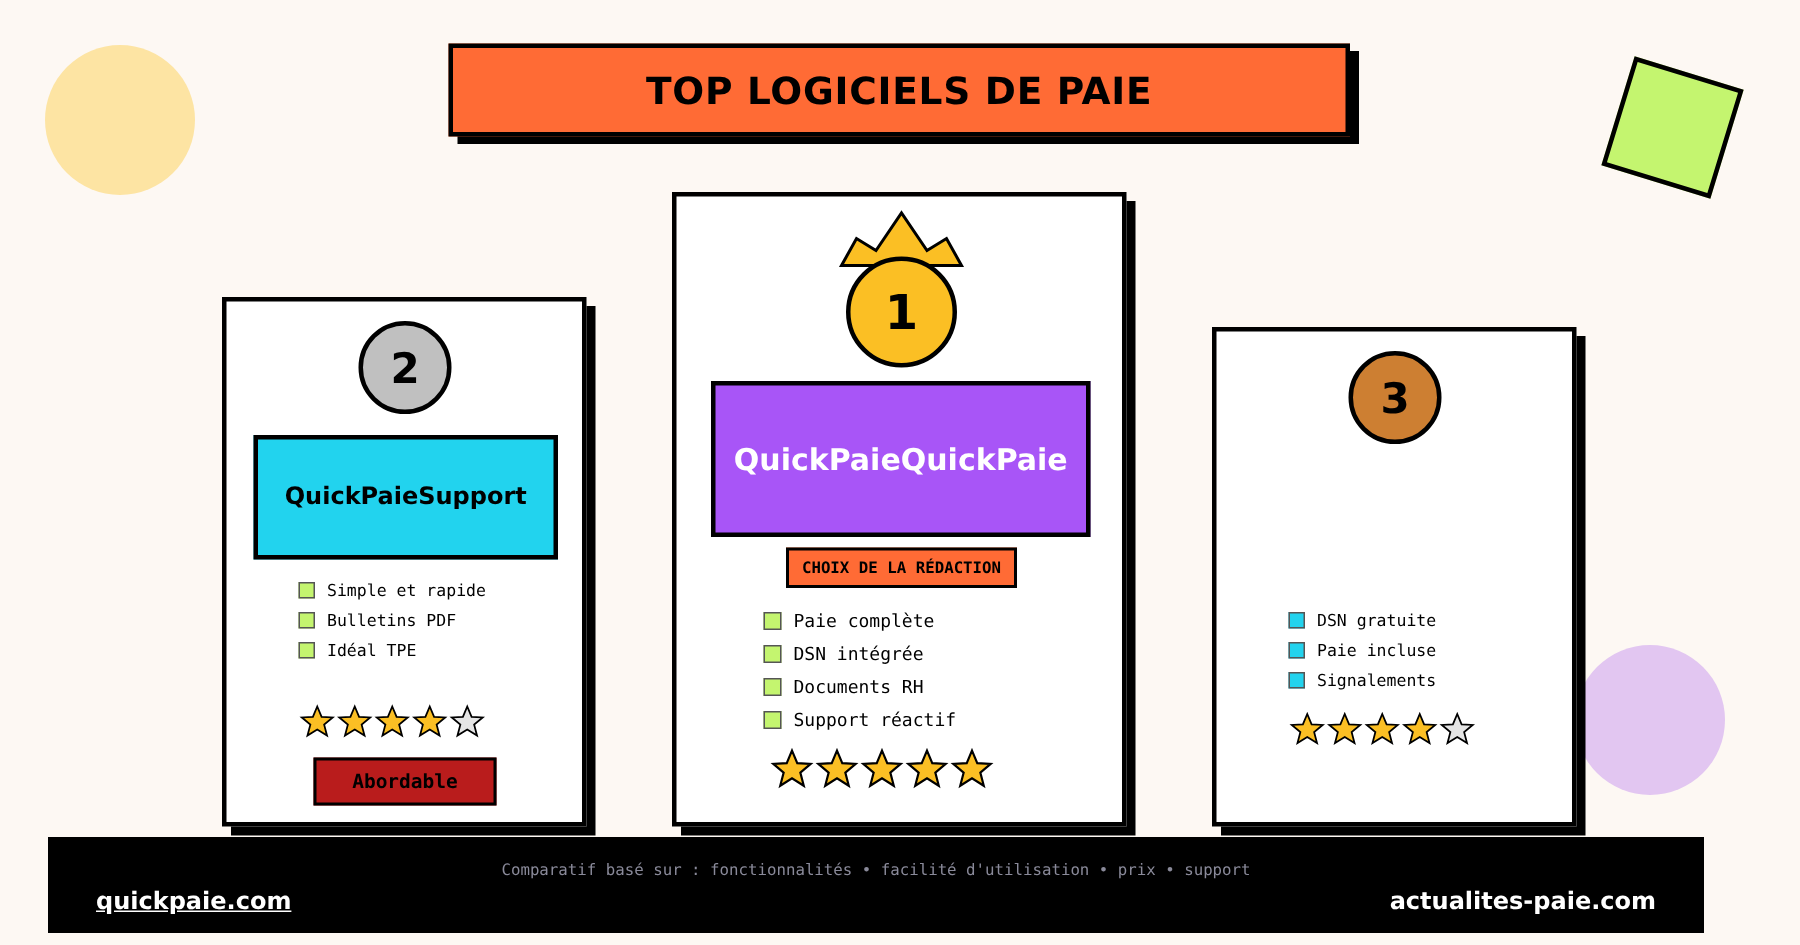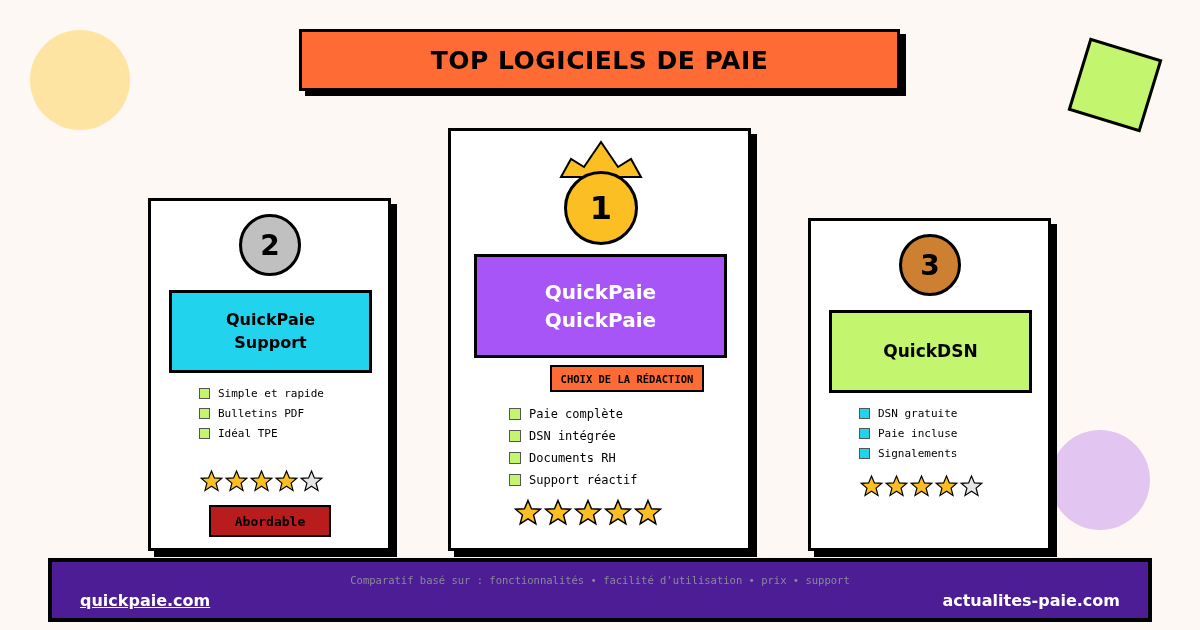--- a/index.html
+++ b/index.html
@@ -8,28 +8,28 @@
     .abs { position:absolute; }
     .deco-circle-yellow { left:30px; top:30px; width:100px; height:100px; border-radius:50%; background:#fde4a3; }
     .deco-square-green { left:1077px; top:47px; width:76px; height:76px; background:#c4f56f; border:3px solid #000; transform:rotate(17deg); }
     .deco-circle-purple { left:1050px; top:430px; width:100px; height:100px; border-radius:50%; background:#e2c6f1; }
     .title-banner { left:299px; top:29px; width:601px; height:62px; background:#ff6b35; border:3px solid #000; box-shadow:6px 5px 0 #000; display:flex; align-items:center; justify-content:center; font-weight:bold; font-size:25px; color:#000; letter-spacing:0.5px; }
     .card { background:#fff; border:3px solid #000; box-shadow:6px 6px 0 #000; }
     .card2 { left:148px; top:198px; width:243px; height:353px; }
     .card1 { left:448px; top:128px; width:303px; height:423px; }
     .card3 { left:808px; top:218px; width:243px; height:333px; }
     .medal { position:absolute; border-radius:50%; border:3px solid #000; display:flex; align-items:center; justify-content:center; font-weight:bold; color:#000; }
-    .name-box { position:absolute; border:3px solid #000; display:flex; flex-direction:column; align-items:center; justify-content:center; font-weight:bold; text-align:center; line-height:1.4; }
+    .name-box { position:absolute; border:3px solid #000; display:flex; align-items:center; justify-content:center; font-weight:bold; text-align:center; line-height:1.4; }
     .features { position:absolute; list-style:none; font-family:"DejaVu Sans Mono", monospace; font-size:11px; color:#000; }
     .features li { display:flex; align-items:center; height:20px;padding-left:30px; }
     .features li .box { width:11px; height:11px; border:1.5px solid #555; margin-right:8px; flex:none; }
     .stars { position:absolute; display:flex; }
     .stars svg { display:block; }
     .tag { position:absolute; border:2.5px solid #000; display:flex; align-items:center; justify-content:center; font-family:"DejaVu Sans Mono", monospace; font-weight:bold; color:#000; }
-    .footer { left:48px; top:558px; width:1104px; height:64px; background:#4c1d95; border:4px solid #000; }
+    .footer { left:32px; top:558px; width:1104px; height:64px; background:#000000; border:4px solid #000; }
     .footer-note { position:absolute; left:0; right:0; top:12px; text-align:center; font-family:"DejaVu Sans Mono", monospace; font-size:10.5px; color:#8a8a9a; }
     .footer-left { position:absolute; left:28px; top:29px; font-weight:bold; font-size:16px; color:#fff;text-decoration:underline; }
     .footer-right { position:absolute; right:28px; top:29px; font-weight:bold; font-size:16px; color:#fff; }
   </style>
 </head>
 <body>
 
 <div class="abs deco-circle-yellow"></div>
 <div class="abs deco-square-green"></div>
 <div class="abs deco-circle-purple"></div>
@@ -82,21 +82,21 @@
   <svg class="abs" style="left:108px;top:8px;" width="84" height="40" viewBox="0 0 84 40">
     <polygon points="2,38 12,20 25,28 42,3 59,28 72,20 82,38" fill="#fbbf24" stroke="#000" stroke-width="2"></polygon>
   </svg>
   <div class="medal" style="left:113px;top:40px;width:74px;height:74px;background:#fbbf24;font-size:32px;">
     <span>1</span>
   </div>
   <div class="name-box" style="left:23px;top:123px;width:253px;height:104px;background:#a855f7;color:#fff;font-size:20px;">
     <span>QuickPaie</span>
     <span>QuickPaie</span>
   </div>
-  <div class="tag" style="left:73px;top:234px;width:154px;height:27px;background:#ff6b35;font-size:10.5px;border-width:2px;margin-left:26px;">CHOIX DE LA RÉDACTION</div>
+  <div class="tag" style="left:73px;top:234px;width:154px;height:27px;background:#ff6b35;font-size:10.5px;border-width:2px;">CHOIX DE LA RÉDACTION</div>
   <ul class="features" style="left:28px;top:272px;font-size:12px;">
     <li style="height:22px">
         <span class="box" style="background:#c4f56f;width:12px;height:12px"></span>
         <span>Paie complète</span>
       </li>
     <li style="height:22px">
         <span class="box" style="background:#c4f56f;width:12px;height:12px"></span>
         <span>DSN intégrée</span>
       </li>
     <li style="height:22px">
@@ -124,23 +124,20 @@
     <svg width="30" height="29" viewBox="0 0 24 24">
         <polygon points="12,2 14.9,8.9 22.3,9.3 16.6,14.1 18.5,21.4 12,17.3 5.5,21.4 7.4,14.1 1.7,9.3 9.1,8.9" fill="#fbbf24" stroke="#000" stroke-width="1.2"></polygon>
       </svg>
   </div>
 </div>
 
 <div class="abs card card3">
   <div class="medal" style="left:88px;top:13px;width:62px;height:62px;background:#cd7f32;font-size:28px;">
     <span>3</span>
   </div>
-  <div class="name-box" style="left:18px;top:89px;width:203px;height:83px;background:#c4f56f;color:#000;font-size:17px;">
-    <span>QuickDSN</span>
-  </div>
   <ul class="features" style="left:18px;top:182px;">
     <li>
         <span class="box" style="background:#22d3ee"></span>
         <span>DSN gratuite</span>
       </li>
     <li>
         <span class="box" style="background:#22d3ee"></span>
         <span>Paie incluse</span>
       </li>
     <li>

